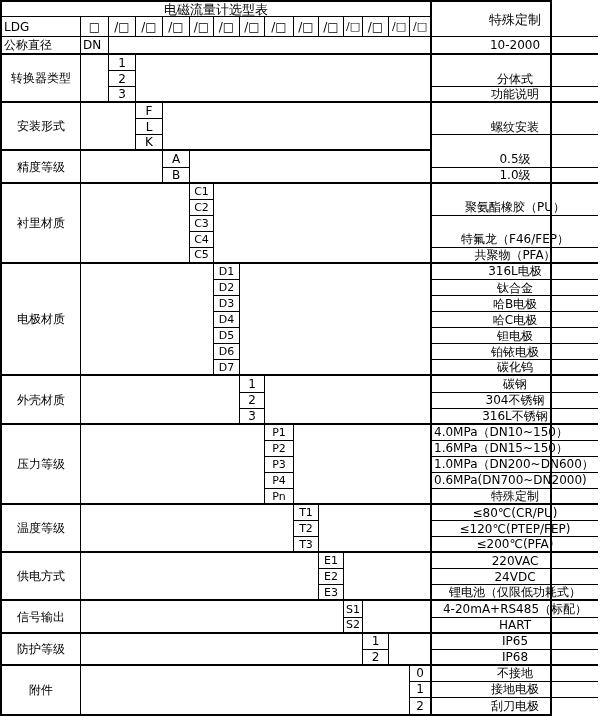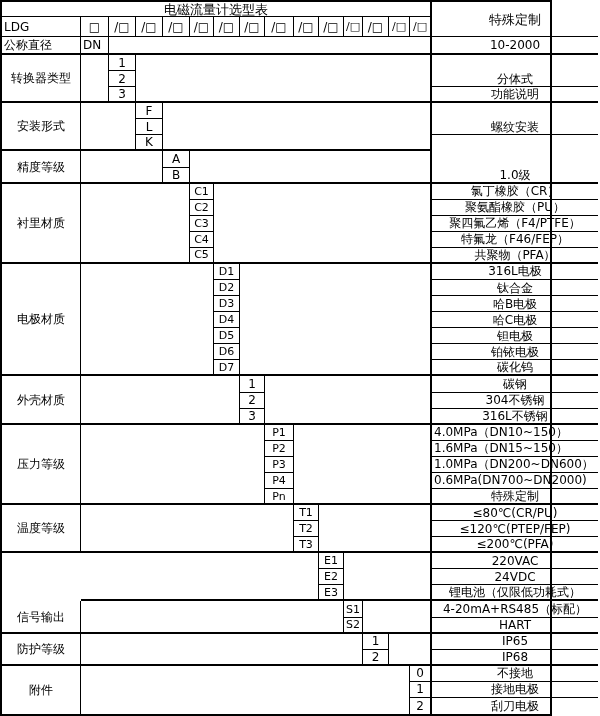--- a/index.html
+++ b/index.html
@@ -76,33 +76,32 @@
   <div class="c" style="grid-area:8/4/9/5">L</div>
   <div class="c sb" style="grid-area:9/4/10/5">K</div>
   <div class="c rr sb" style="grid-area:7/5/10/16"></div>
   <div class="c nr" style="grid-area:8/16/9/17">螺纹安装</div>
 
   <div class="c sb" style="grid-area:10/1/12/2">精度等级</div>
   <div class="c sb" style="grid-area:10/2/12/5"></div>
   <div class="c" style="grid-area:10/5/11/6">A</div>
   <div class="c sb" style="grid-area:11/5/12/6">B</div>
   <div class="c rr sb" style="grid-area:10/6/12/16"></div>
+  <div class="c nr" style="grid-area:10/16/11/17">0.5级</div>
   <div class="c nr sb" style="grid-area:11/16/12/17">1.0级</div>
 
   <div class="c sb" style="grid-area:12/1/17/2">衬里材质</div>
   <div class="c sb" style="grid-area:12/2/17/6"></div>
   <div class="c sm" style="grid-area:12/6/13/7">C1</div>
   <div class="c sm" style="grid-area:13/6/14/7">C2</div>
   <div class="c sm" style="grid-area:14/6/15/7">C3</div>
   <div class="c sm" style="grid-area:15/6/16/7">C4</div>
   <div class="c sm sb" style="grid-area:16/6/17/7">C5</div>
   <div class="c rr sb" style="grid-area:12/7/17/16"></div>
-  <div class="c nr" style="grid-area:12/16/13/17">氯丁橡胶（CR）</div>
   <div class="c nr" style="grid-area:13/16/14/17">聚氨酯橡胶（PU）</div>
-  <div class="c nr" style="grid-area:14/16/15/17">聚四氟乙烯（F4/PTFE）</div>
   <div class="c nr" style="grid-area:15/16/16/17">特氟龙（F46/FEP）</div>
   <div class="c nr sb" style="grid-area:16/16/17/17">共聚物（PFA）</div>
 
   <div class="c sb" style="grid-area:17/1/24/2">电极材质</div>
   <div class="c sb" style="grid-area:17/2/24/7"></div>
   <div class="c sm" style="grid-area:17/7/18/8">D1</div>
   <div class="c sm" style="grid-area:18/7/19/8">D2</div>
   <div class="c sm" style="grid-area:19/7/20/8">D3</div>
   <div class="c sm" style="grid-area:20/7/21/8">D4</div>
   <div class="c sm" style="grid-area:21/7/22/8">D5</div>
@@ -144,20 +143,21 @@
   <div class="c sb" style="grid-area:32/1/35/2">温度等级</div>
   <div class="c sb" style="grid-area:32/2/35/10"></div>
   <div class="c sm" style="grid-area:32/10/33/11">T1</div>
   <div class="c sm" style="grid-area:33/10/34/11">T2</div>
   <div class="c sm sb" style="grid-area:34/10/35/11">T3</div>
   <div class="c rr sb" style="grid-area:32/11/35/16"></div>
   <div class="c nr" style="grid-area:32/16/33/17">≤80℃(CR/PU)</div>
   <div class="c nr" style="grid-area:33/16/34/17">≤120℃(PTEP/FEP)</div>
   <div class="c nr sb" style="grid-area:34/16/35/17">≤200℃(PFA)</div>
 
+  <div class="c sb" style="grid-area:35/1/38/2">供电方式</div>
   <div class="c sb" style="grid-area:35/2/38/11"></div>
   <div class="c sm" style="grid-area:35/11/36/12">E1</div>
   <div class="c sm" style="grid-area:36/11/37/12">E2</div>
   <div class="c sm sb" style="grid-area:37/11/38/12">E3</div>
   <div class="c rr sb" style="grid-area:35/12/38/16"></div>
   <div class="c nr" style="grid-area:35/16/36/17">220VAC</div>
   <div class="c nr" style="grid-area:36/16/37/17">24VDC</div>
   <div class="c nr sb" style="grid-area:37/16/38/17">锂电池（仅限低功耗式）</div>
 
   <div class="c sb" style="grid-area:38/1/40/2">信号输出</div>

